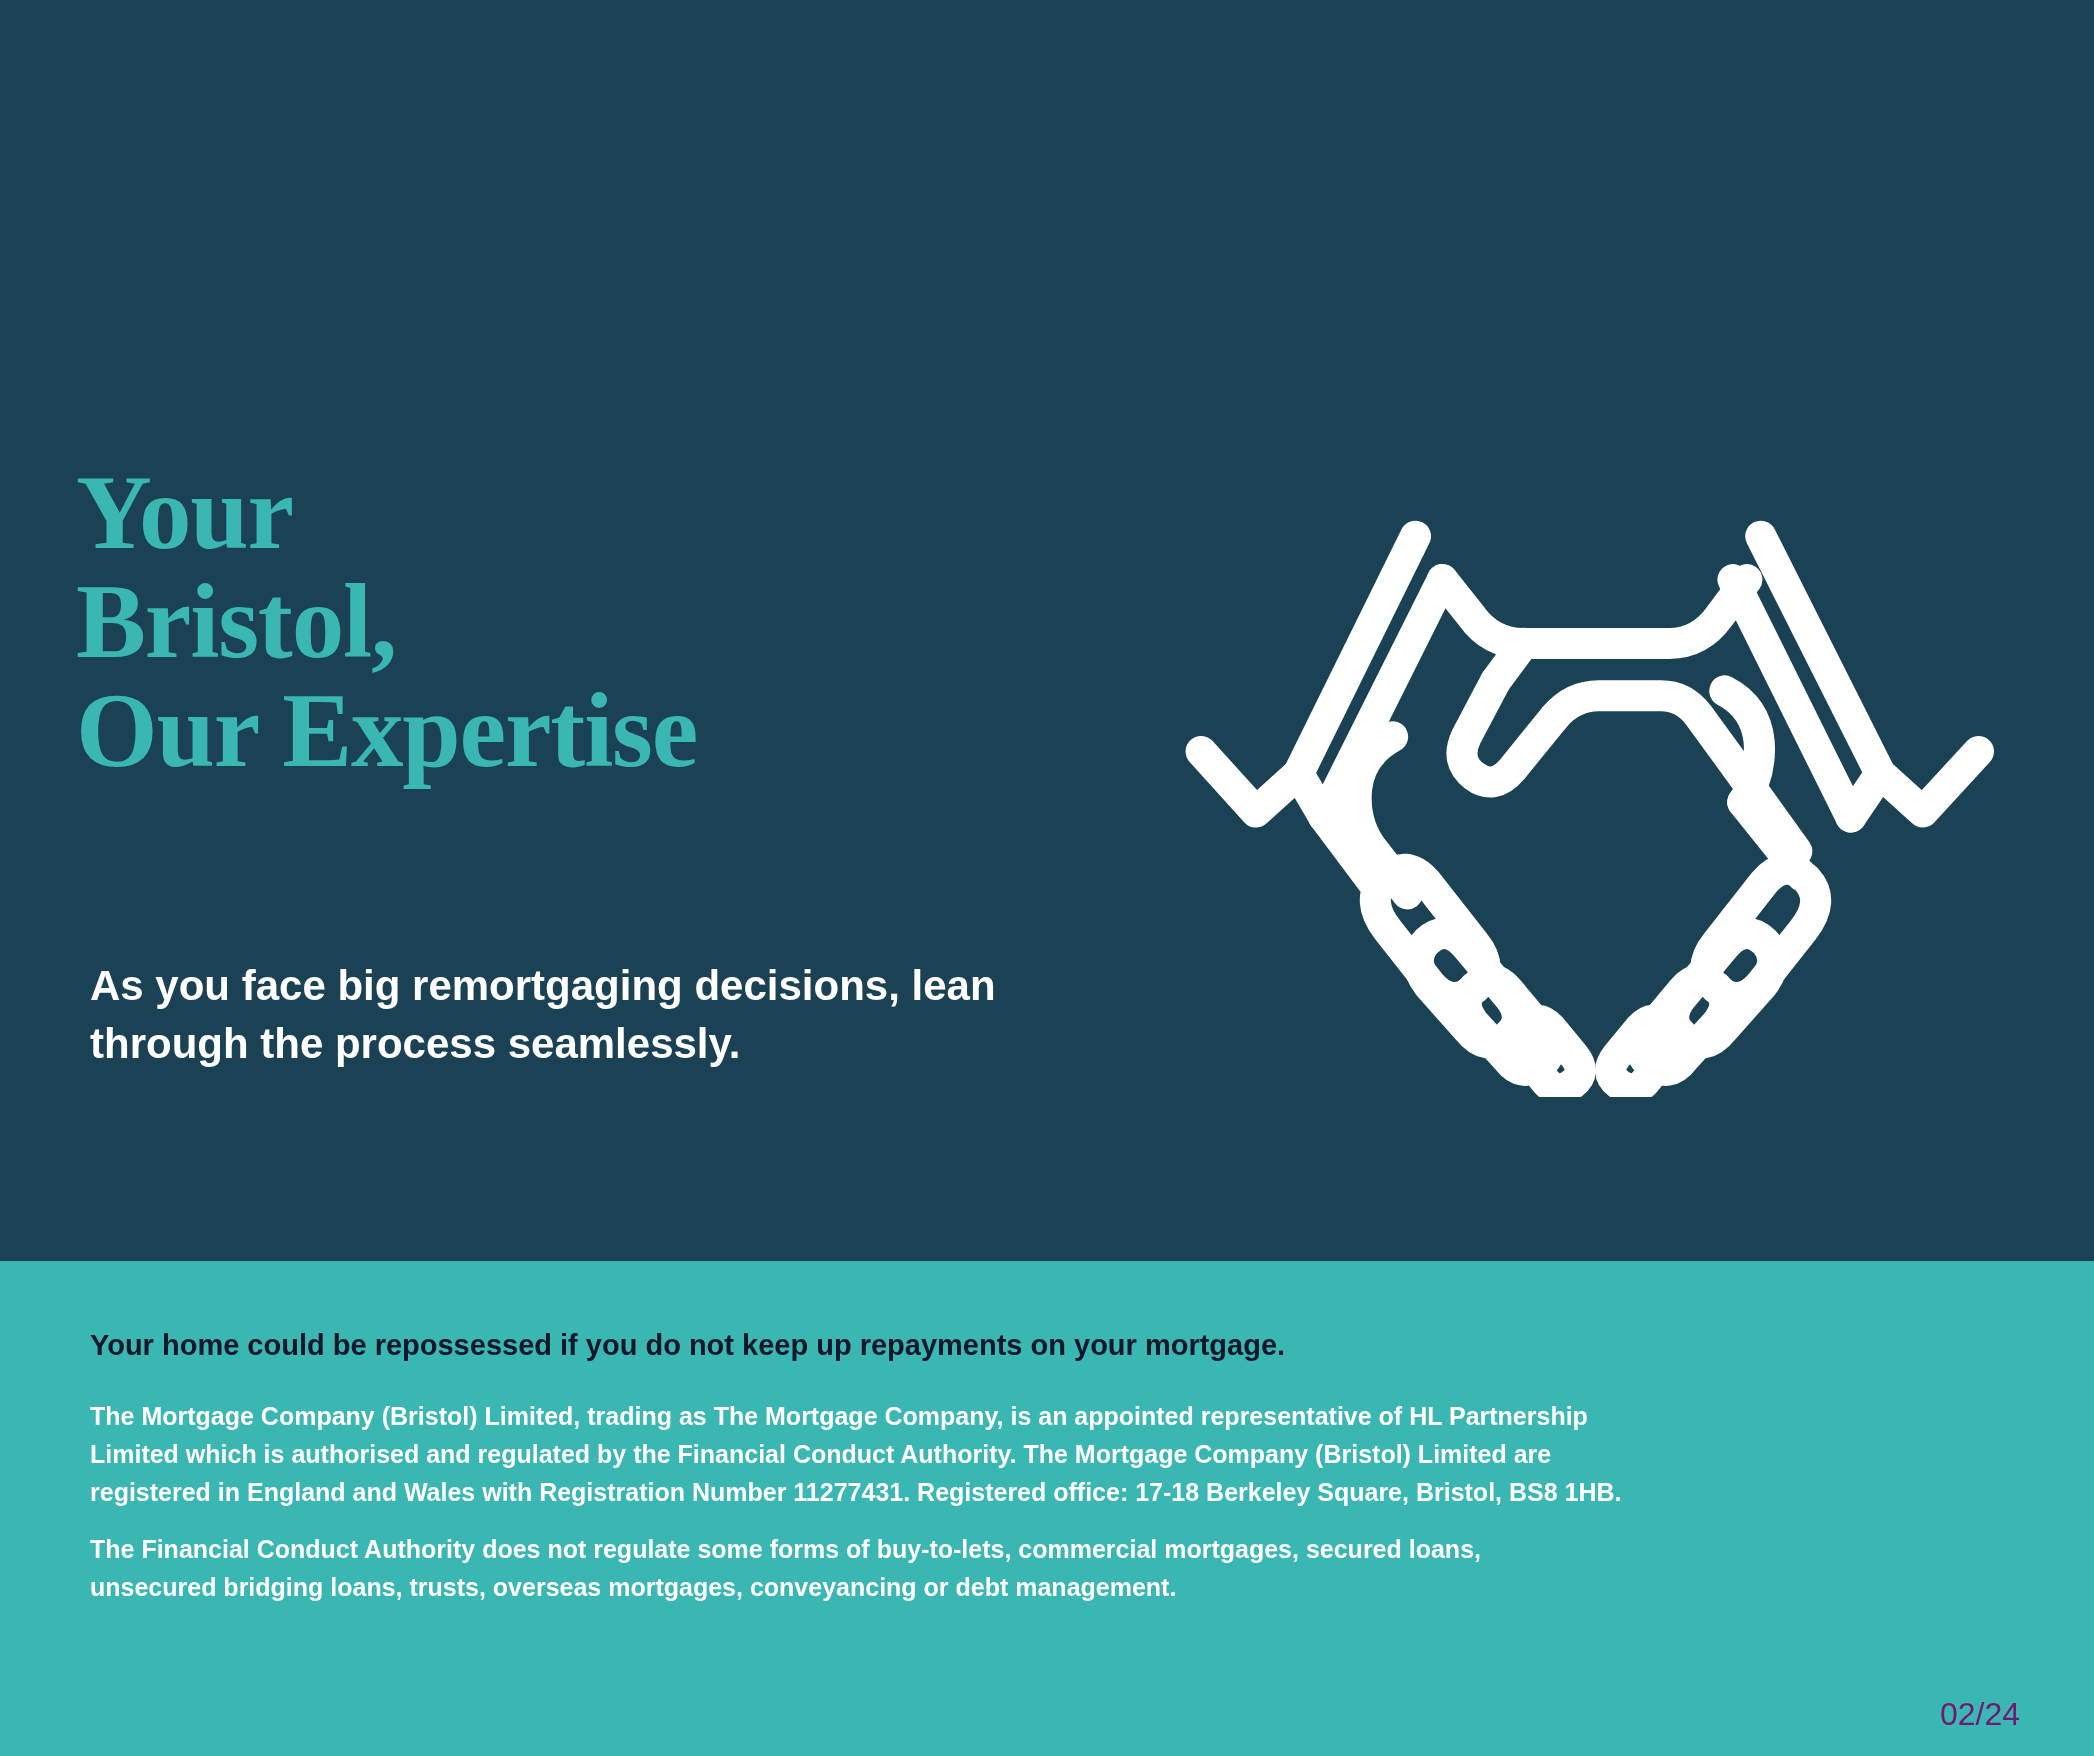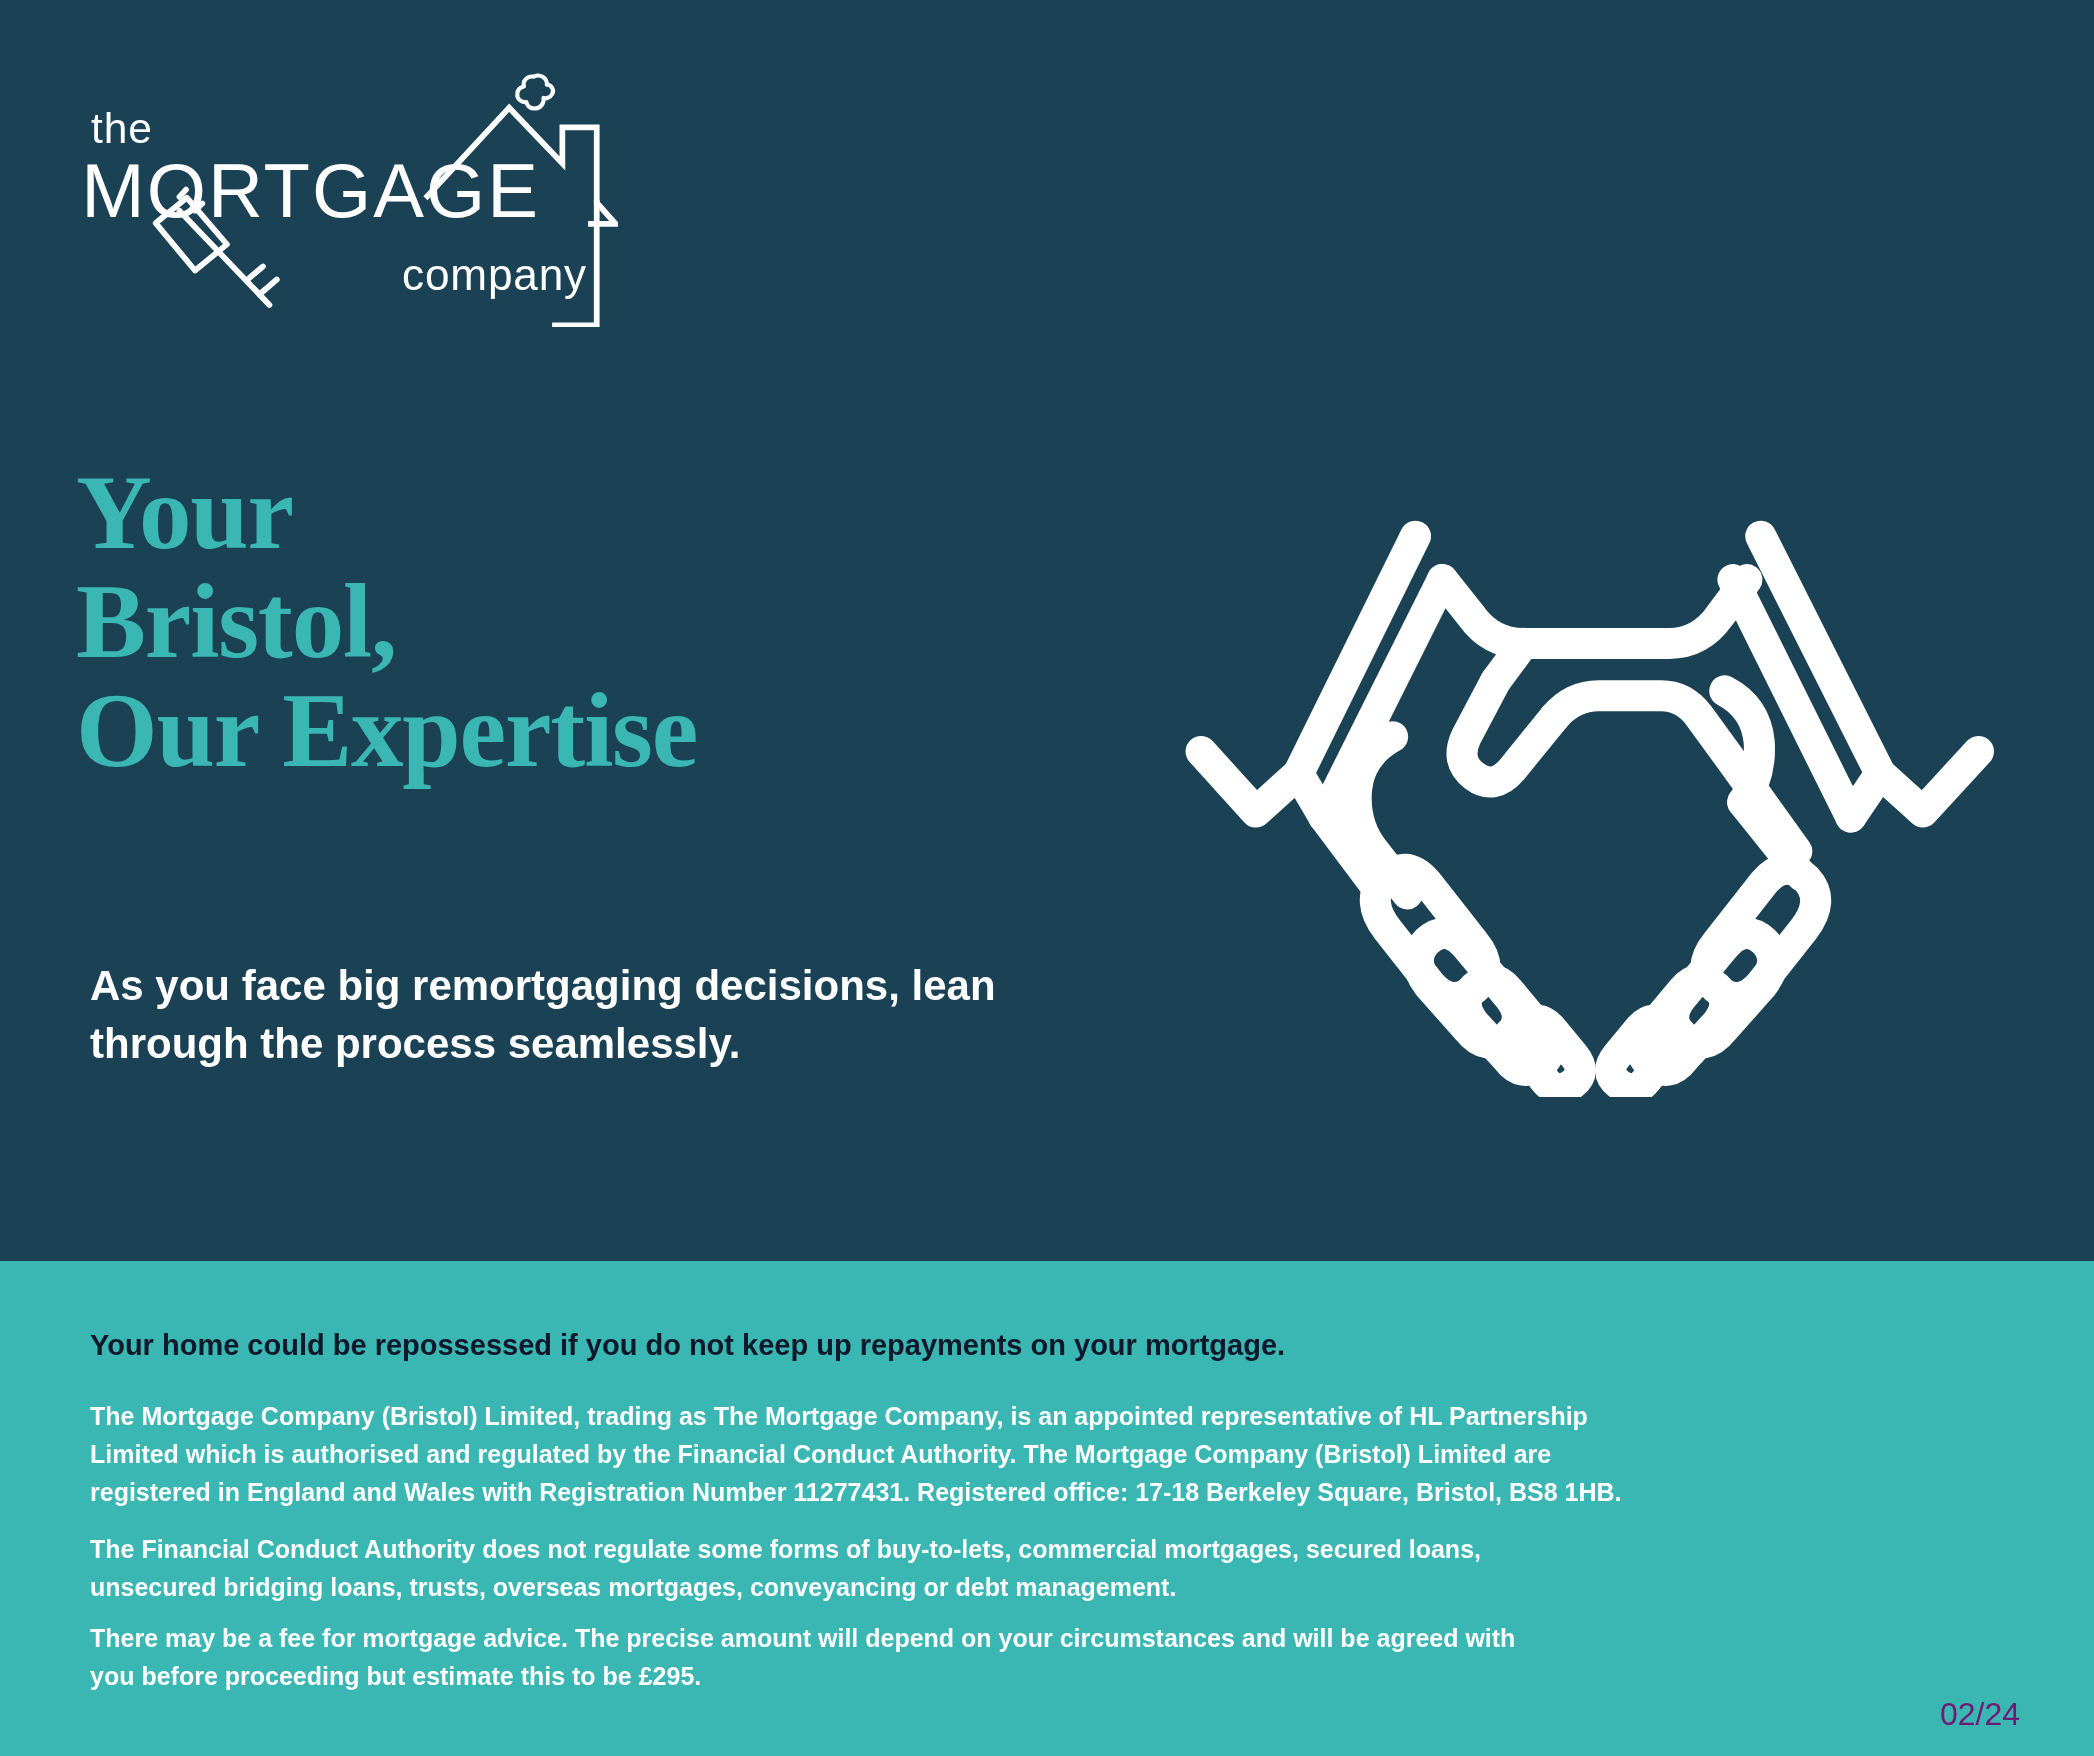--- a/index.html
+++ b/index.html
@@ -121,53 +121,20 @@
     font-weight: 400;
   }
 </style>
 </head>
 <body>
 
 <div id="page">
 
   <div id="hero">
 
-    <div id="logo">
-      <svg viewBox="0 0 660 330" xmlns="http://www.w3.org/2000/svg">
-
-        <g fill="none" stroke="#ffffff" stroke-width="5" stroke-linecap="round" stroke-linejoin="round">
-          <path d="M557 24 c8 -4 17 2 16 10 c6 0 10 7 6 12 c-2 4 -7 5 -10 4 c1 7 -4 13 -11 13
-                   c-5 0 -9 -3 -10 -8 c-6 1 -12 -4 -11 -10 c0 -5 4 -8 8 -9 c-2 -7 4 -13 12 -12 z"></path>
-        </g>
-
-        <g fill="none" stroke="#ffffff" stroke-width="7" stroke-linecap="square" stroke-linejoin="miter">
-          <path d="M427 170 L527 62 L592 130 L592 86 L634 86 L634 178 L657 204 L627 204"></path>
-          <path d="M634 178 L634 328 L583 328"></path>
-        </g>
-
-        <text x="16" y="105" fill="#ffffff" font-family="Liberation Sans, sans-serif" font-size="52" font-weight="300" letter-spacing="1">the</text>
-
-        <text x="4" y="195" fill="#ffffff" font-family="Liberation Sans, sans-serif" font-size="93" font-weight="300" letter-spacing="2.5">MORTGAGE</text>
-
-        <text x="396" y="285" fill="#ffffff" font-family="Liberation Sans, sans-serif" font-size="54" font-weight="300" letter-spacing="1">company</text>
-
-        <g fill="none" stroke="#ffffff" stroke-width="7" stroke-linecap="round" stroke-linejoin="round">
-
-          <path d="M124 188 L234 303"></path>
-
-          <path d="M206 273 L226 256"></path>
-          <path d="M222 290 L243 272"></path>
-
-          <path d="M95 203 L133 172 L182 229 L143 261 Z"></path>
-
-          <path d="M124 171 L132 162"></path>
-          <path d="M143 188 L152 179"></path>
-        </g>
-      </svg>
-    </div>
 
     <div id="headline">
       <span class="hl-line">Your</span>
       <span class="hl-line">Bristol,</span>
       <span class="hl-line">Our Expertise</span>
     </div>
 
     <div id="subcopy">
       <span>As you face big remortgaging decisions, lean</span>
       <span>through the process seamlessly.</span>
@@ -224,23 +191,19 @@
       <span>The Mortgage Company (Bristol) Limited, trading as The Mortgage Company, is an appointed representative of HL Partnership</span>
       <span>Limited which is authorised and regulated by the Financial Conduct Authority. The Mortgage Company (Bristol) Limited are</span>
       <span>registered in England and Wales with Registration Number 11277431. Registered office: 17-18 Berkeley Square, Bristol, BS8 1HB.</span>
     </div>
 
     <div class="legal" id="legal-2">
       <span>The Financial Conduct Authority does not regulate some forms of buy-to-lets, commercial mortgages, secured loans,</span>
       <span>unsecured bridging loans, trusts, overseas mortgages, conveyancing or debt management.</span>
     </div>
 
-    <div class="legal" id="legal-3">
-      <span>There may be a fee for mortgage advice. The precise amount will depend on your circumstances and will be agreed with</span>
-      <span>you before proceeding but estimate this to be £295.</span>
-    </div>
 
     <div id="datecode">02/24</div>
 
   </div>
 
 </div>
 
 
 </body></html>

